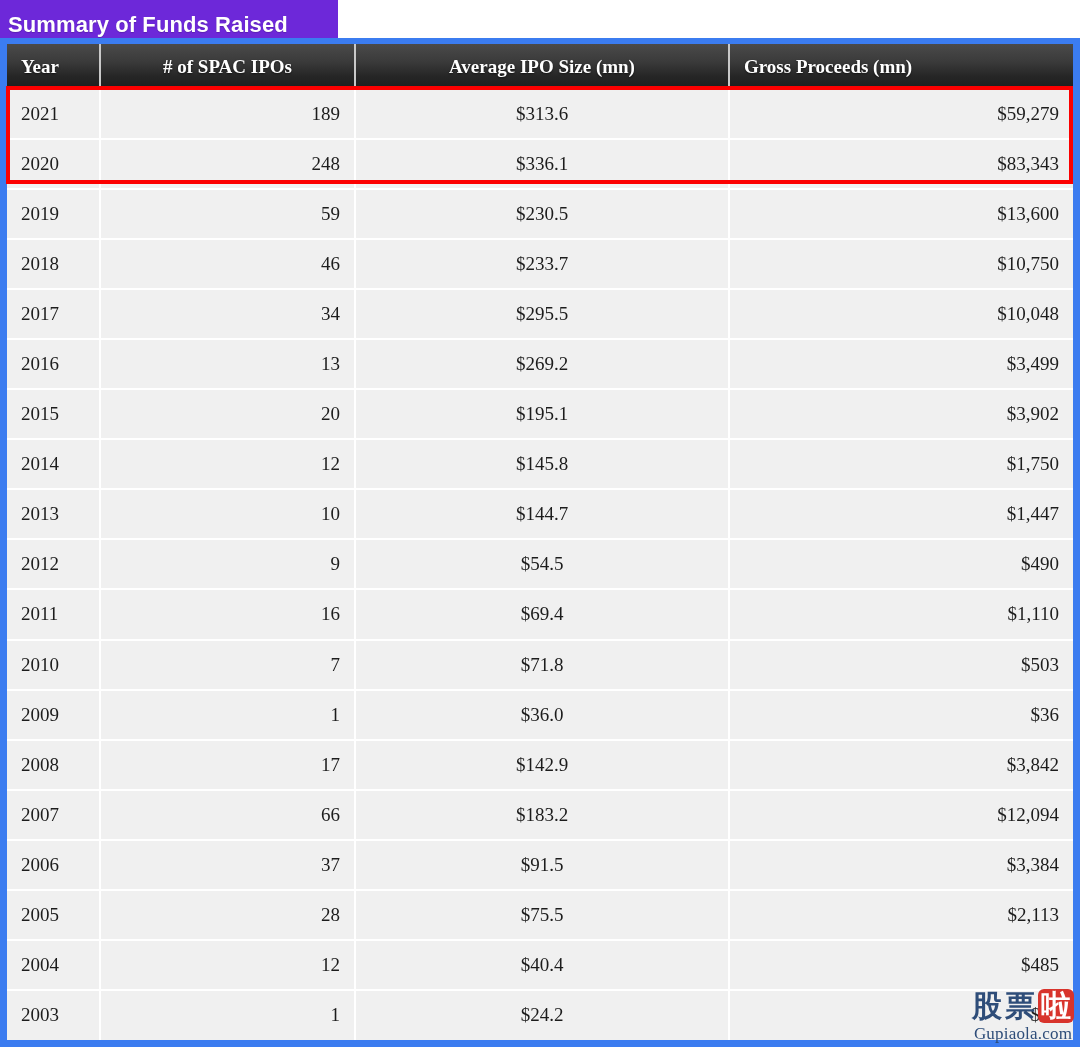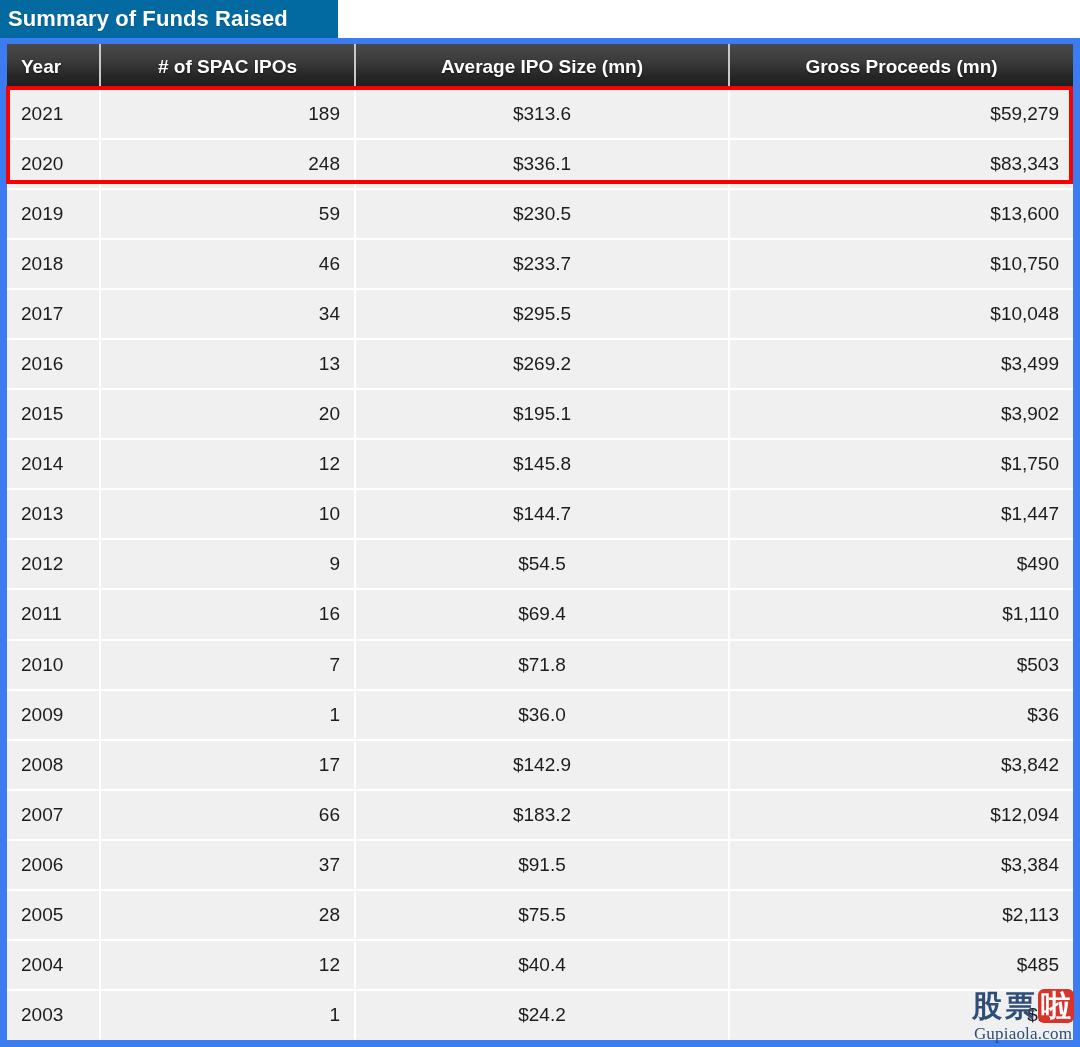--- a/index.html
+++ b/index.html
@@ -17,42 +17,43 @@
     overflow: hidden;
     background: #ffffff;
   }
 
   
   .title-band {
     position: absolute;
     left: 0; top: 0;
     width: 338px;
     height: 38px;
-    background: #0369a1;
+    background: #6d28d9;
     display: flex;
-    align-items: center;
+    align-items: flex-end;
   }
   .title-text {
     color: #ffffff;
     font-size: 22px;
     font-weight: bold;
     letter-spacing: 0.1px;
     padding-left: 8px;
     white-space: nowrap;
     text-shadow: 0 1px 1px rgba(0,0,0,0.18);
   }
 
   
   .table-frame {
     position: absolute;
     left: 0; top: 38px;
     width: 1080px;
     height: 1009px;
     background: #3b7cf0;
     padding: 6px 7px 7px 7px;
+    font-family: Liberation Serif, serif;
   }
 
   table.fundstable {
     width: 100%;
     height: 100%;
     border-collapse: collapse;
     table-layout: fixed;
     background: #f1f1f1;
   }
 
@@ -70,21 +71,21 @@
     font-size: 19px;
     font-weight: bold;
     border-right: 2px solid #c9c9c9;
     white-space: nowrap;
     text-shadow: 0 1px 2px rgba(0,0,0,0.6);
   }
   thead th:last-child { border-right: none; }
   th.h-year  { text-align: left; }
   th.h-count { text-align: center; }
   th.h-avg   { text-align: center; }
-  th.h-gross { text-align: center; }
+  th.h-gross { text-align: left; }
 
   tbody td {
     height: 47.5px;
     padding: 0 14px;
     background: #f0f0f0;
     border-bottom: 2px solid #ffffff;
     border-right: 2px solid #ffffff;
     font-size: 19px;
     color: #1c1c1c;
     white-space: nowrap;

